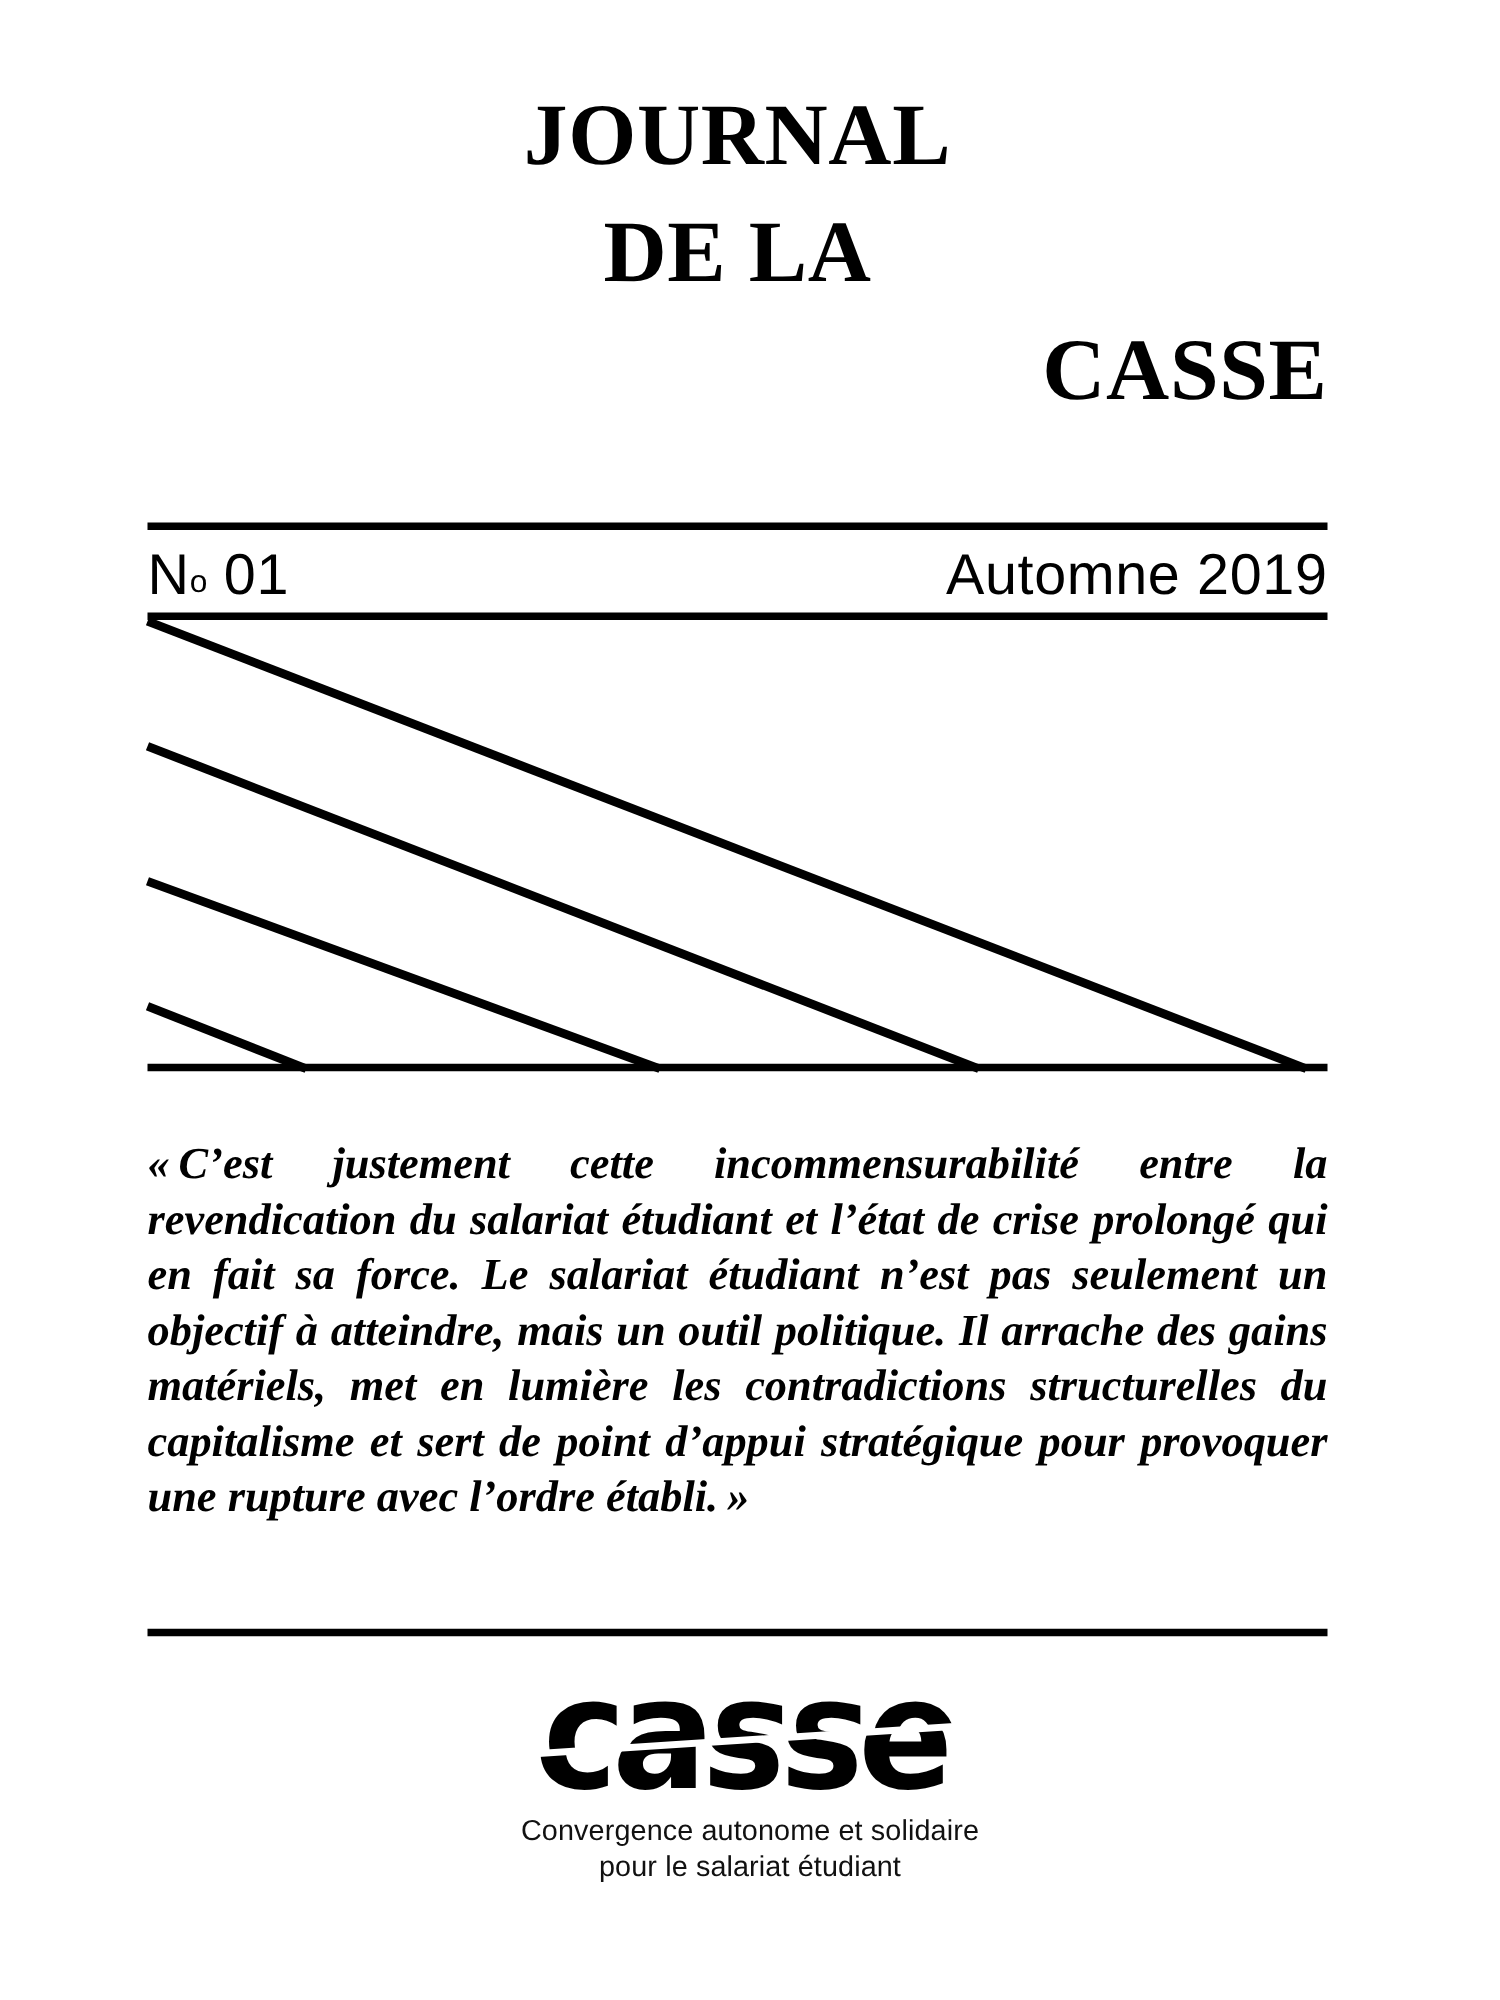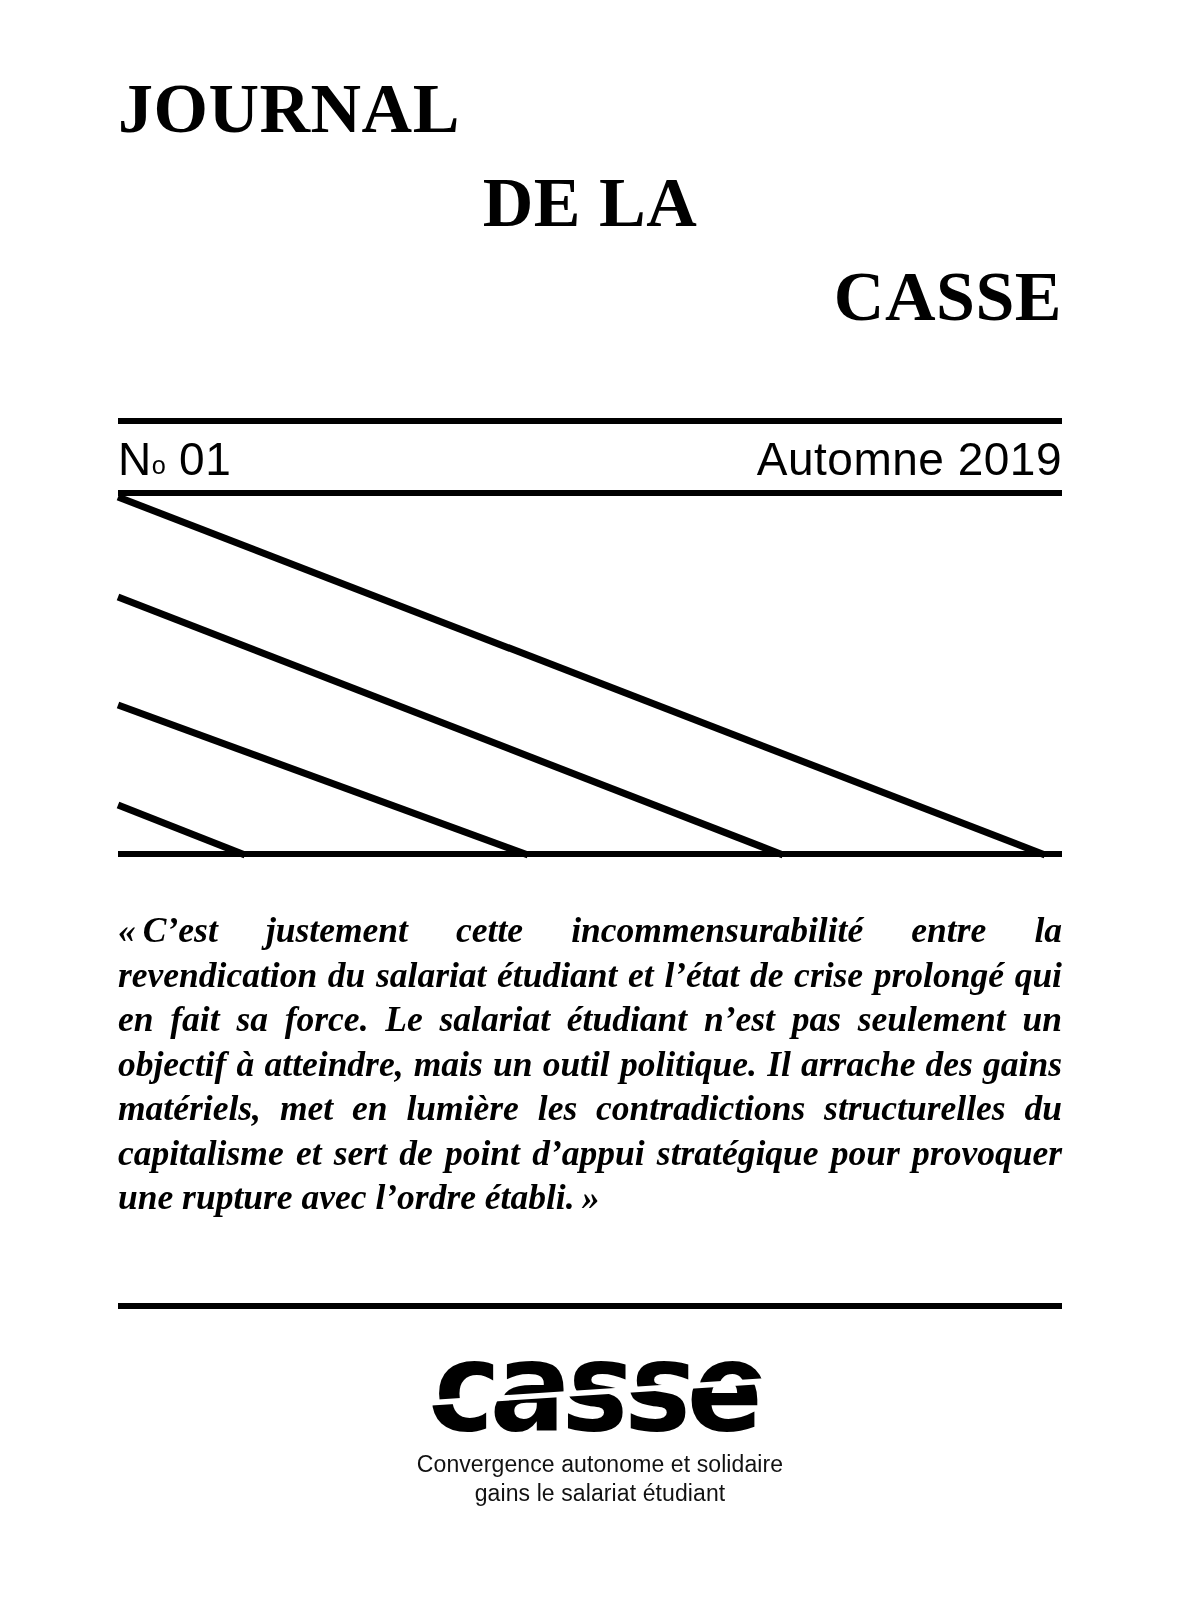--- a/index.html
+++ b/index.html
@@ -31,21 +31,21 @@
   }
   .masthead-line {
     font-family: "Liberation Serif", "DejaVu Serif", serif;
     font-weight: bold;
     font-size: 70px;
     line-height: 1.00;
     letter-spacing: 0.5px;
     color: #000;
     white-space: nowrap;
   }
-  .ml-1 { text-align: left;   margin-bottom: 24px; }
+  .ml-1 { text-align: center;   margin-bottom: 24px; }
   .ml-2 { text-align: center; margin-bottom: 24px; }
   .ml-3 { text-align: right;  margin-bottom: 0px;  }
 
   
   .rule {
     position: absolute;
     left: 118px;
     width: 944px;
     height: 6px;
     background: #000;
@@ -179,17 +179,17 @@
       <g clip-path="url(#clipTop)">
         <text x="200" y="84" text-anchor="middle" font-family="&quot;DejaVu Sans&quot;, sans-serif" font-size="112" font-weight="bold" letter-spacing="-4" fill="#000000">casse</text>
       </g>
 
       <g clip-path="url(#clipBot)" transform="translate(-7,6)">
         <text x="200" y="84" text-anchor="middle" font-family="&quot;DejaVu Sans&quot;, sans-serif" font-size="112" font-weight="bold" letter-spacing="-4" fill="#000000">casse</text>
       </g>
     </svg>
     <div class="tagline">
       <div>Convergence autonome et solidaire</div>
-      <div>gains le salariat étudiant</div>
+      <div>pour le salariat étudiant</div>
     </div>
   </div>
 
 </div>
 
 </body></html>

